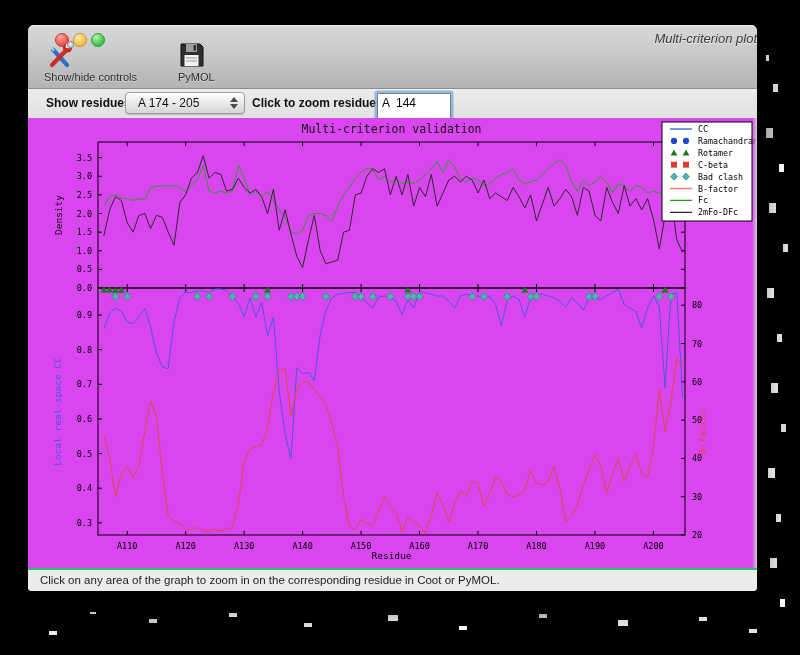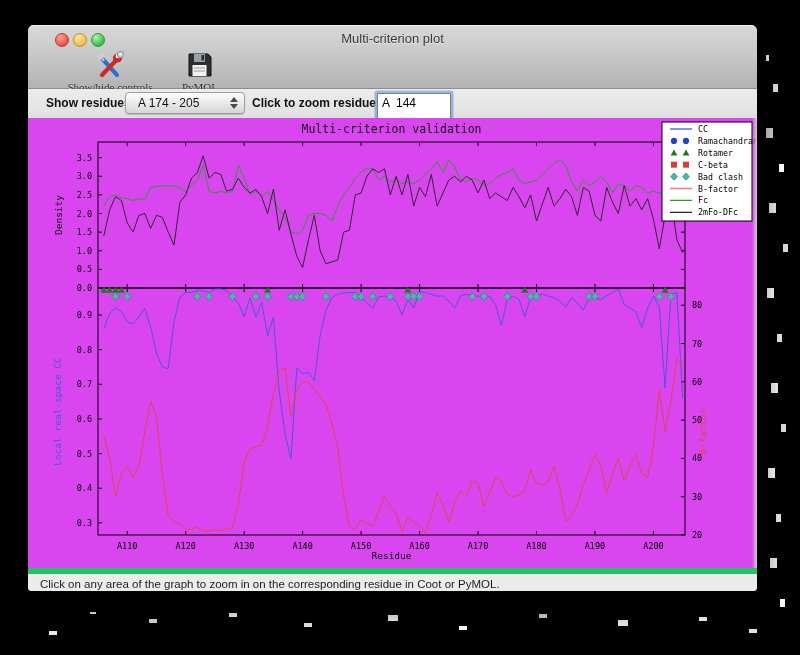--- a/index.html
+++ b/index.html
@@ -6,28 +6,28 @@
   body{width:800px;height:655px;background:#000;position:relative;overflow:hidden;
        font-family:"Liberation Sans",sans-serif;-webkit-font-smoothing:antialiased;}
 
   
   .window{position:absolute;left:28px;top:25px;width:729px;height:566px;
           border-radius:6px 6px 4px 4px;background:#fff;overflow:hidden;
           box-shadow:0 0 0 1px rgba(0,0,0,.65), 0 12px 30px rgba(0,0,0,.85);}
   .header{position:absolute;left:0;top:0;width:100%;height:63px;
           background:linear-gradient(#d9d9d9,#c9c9c9 45%,#b3b3b3);
           border-bottom:1px solid #8d8d8d;box-shadow:inset 0 1px 0 #eee;}
-  .titlebar-title{position:absolute;top:6px;left:0;width:100%;text-align:center;
-          font-size:13px;color:#3a3a3a;text-shadow:0 1px 0 rgba(255,255,255,.55);}
+  .titlebar-title{position:absolute;top:6px;left:0;width:100%;text-align:right;
+          font-size:13px;color:#3a3a3a;text-shadow:0 1px 0 rgba(255,255,255,.55);font-style:italic;}
   .traffic{position:absolute;top:8px;width:12px;height:12px;border-radius:50%;}
   .tl-red{left:27px;background:radial-gradient(circle at 35% 28%,#ffa79e,#f1564b 65%,#d8372e);border:.5px solid #b63c33;}
   .tl-yellow{left:45px;background:radial-gradient(circle at 35% 28%,#ffe9b0,#f7bf45 65%,#dd9f2e);border:.5px solid #c08e2e;}
   .tl-green{left:63px;background:radial-gradient(circle at 35% 28%,#b4f2b0,#3ec44b 65%,#27a835);border:.5px solid #2c9a38;}
 
-  .toolbar-button{position:absolute;top:25px;text-align:center;cursor:default;font-family:Liberation Serif, serif;}
+  .toolbar-button{position:absolute;top:15px;text-align:left;cursor:default;}
   .toolbar-button .tb-icon{display:block;margin:0 auto;height:30px;}
   .toolbar-button .tb-label{display:block;font-size:11px;color:#2e2e2e;margin-top:1px;
           text-shadow:0 1px 0 rgba(255,255,255,.45);}
   .tb-controls{left:16px;width:132px;}
   .tb-save{left:150px;width:44px;}
 
   
   .controls{position:absolute;left:0;top:64px;width:100%;height:29px;
           background:linear-gradient(#ececec,#e0e0e0);border-bottom:1px solid #bdbdbd;}
   .ctl-label{position:absolute;top:7px;font-size:12px;font-weight:bold;color:#111;}
@@ -48,21 +48,21 @@
           box-shadow:0 0 0 2.5px rgba(100,150,215,.6);}
 
   
   .canvas{position:absolute;left:0;top:93px;width:100%;height:450px;background:#d946ef;}
   .right-edge{position:absolute;right:0;top:0;width:5px;height:100%;
           background:linear-gradient(to right,rgba(0,0,0,0),#cfcfcf);}
   svg text{font-family:"DejaVu Sans Mono",monospace;}
 
   
   .statusbar{position:absolute;left:0;top:543px;width:100%;height:23px;background:#ececec;
-          border-top:6px solid #22c55e;}
+          border-top:2px solid #22c55e;}
   .statusbar .st-text{position:absolute;left:12px;top:4px;font-size:11.5px;color:#1c1c1c;}
 
   
   .speck{position:absolute;background:#fff;}
   .speck.a{left:766px;top:55px;width:3px;height:6px;
     box-shadow:8px 30px 0 1px #e8e8e8,2px 75px 0 2px #d8d8d8,14px 110px 0 1px #fff,
       5px 150px 0 2px #eee,18px 190px 0 1px #ddd,3px 235px 0 2px #fff,12px 280px 0 1px #e5e5e5,
       7px 330px 0 2px #f2f2f2,16px 370px 0 1px #ddd,4px 415px 0 2px #fff,11px 460px 0 1px #e8e8e8,
       6px 505px 0 2px #eee,15px 545px 0 1px #fff;}
   .speck.b{left:90px;top:612px;width:6px;height:2px;

